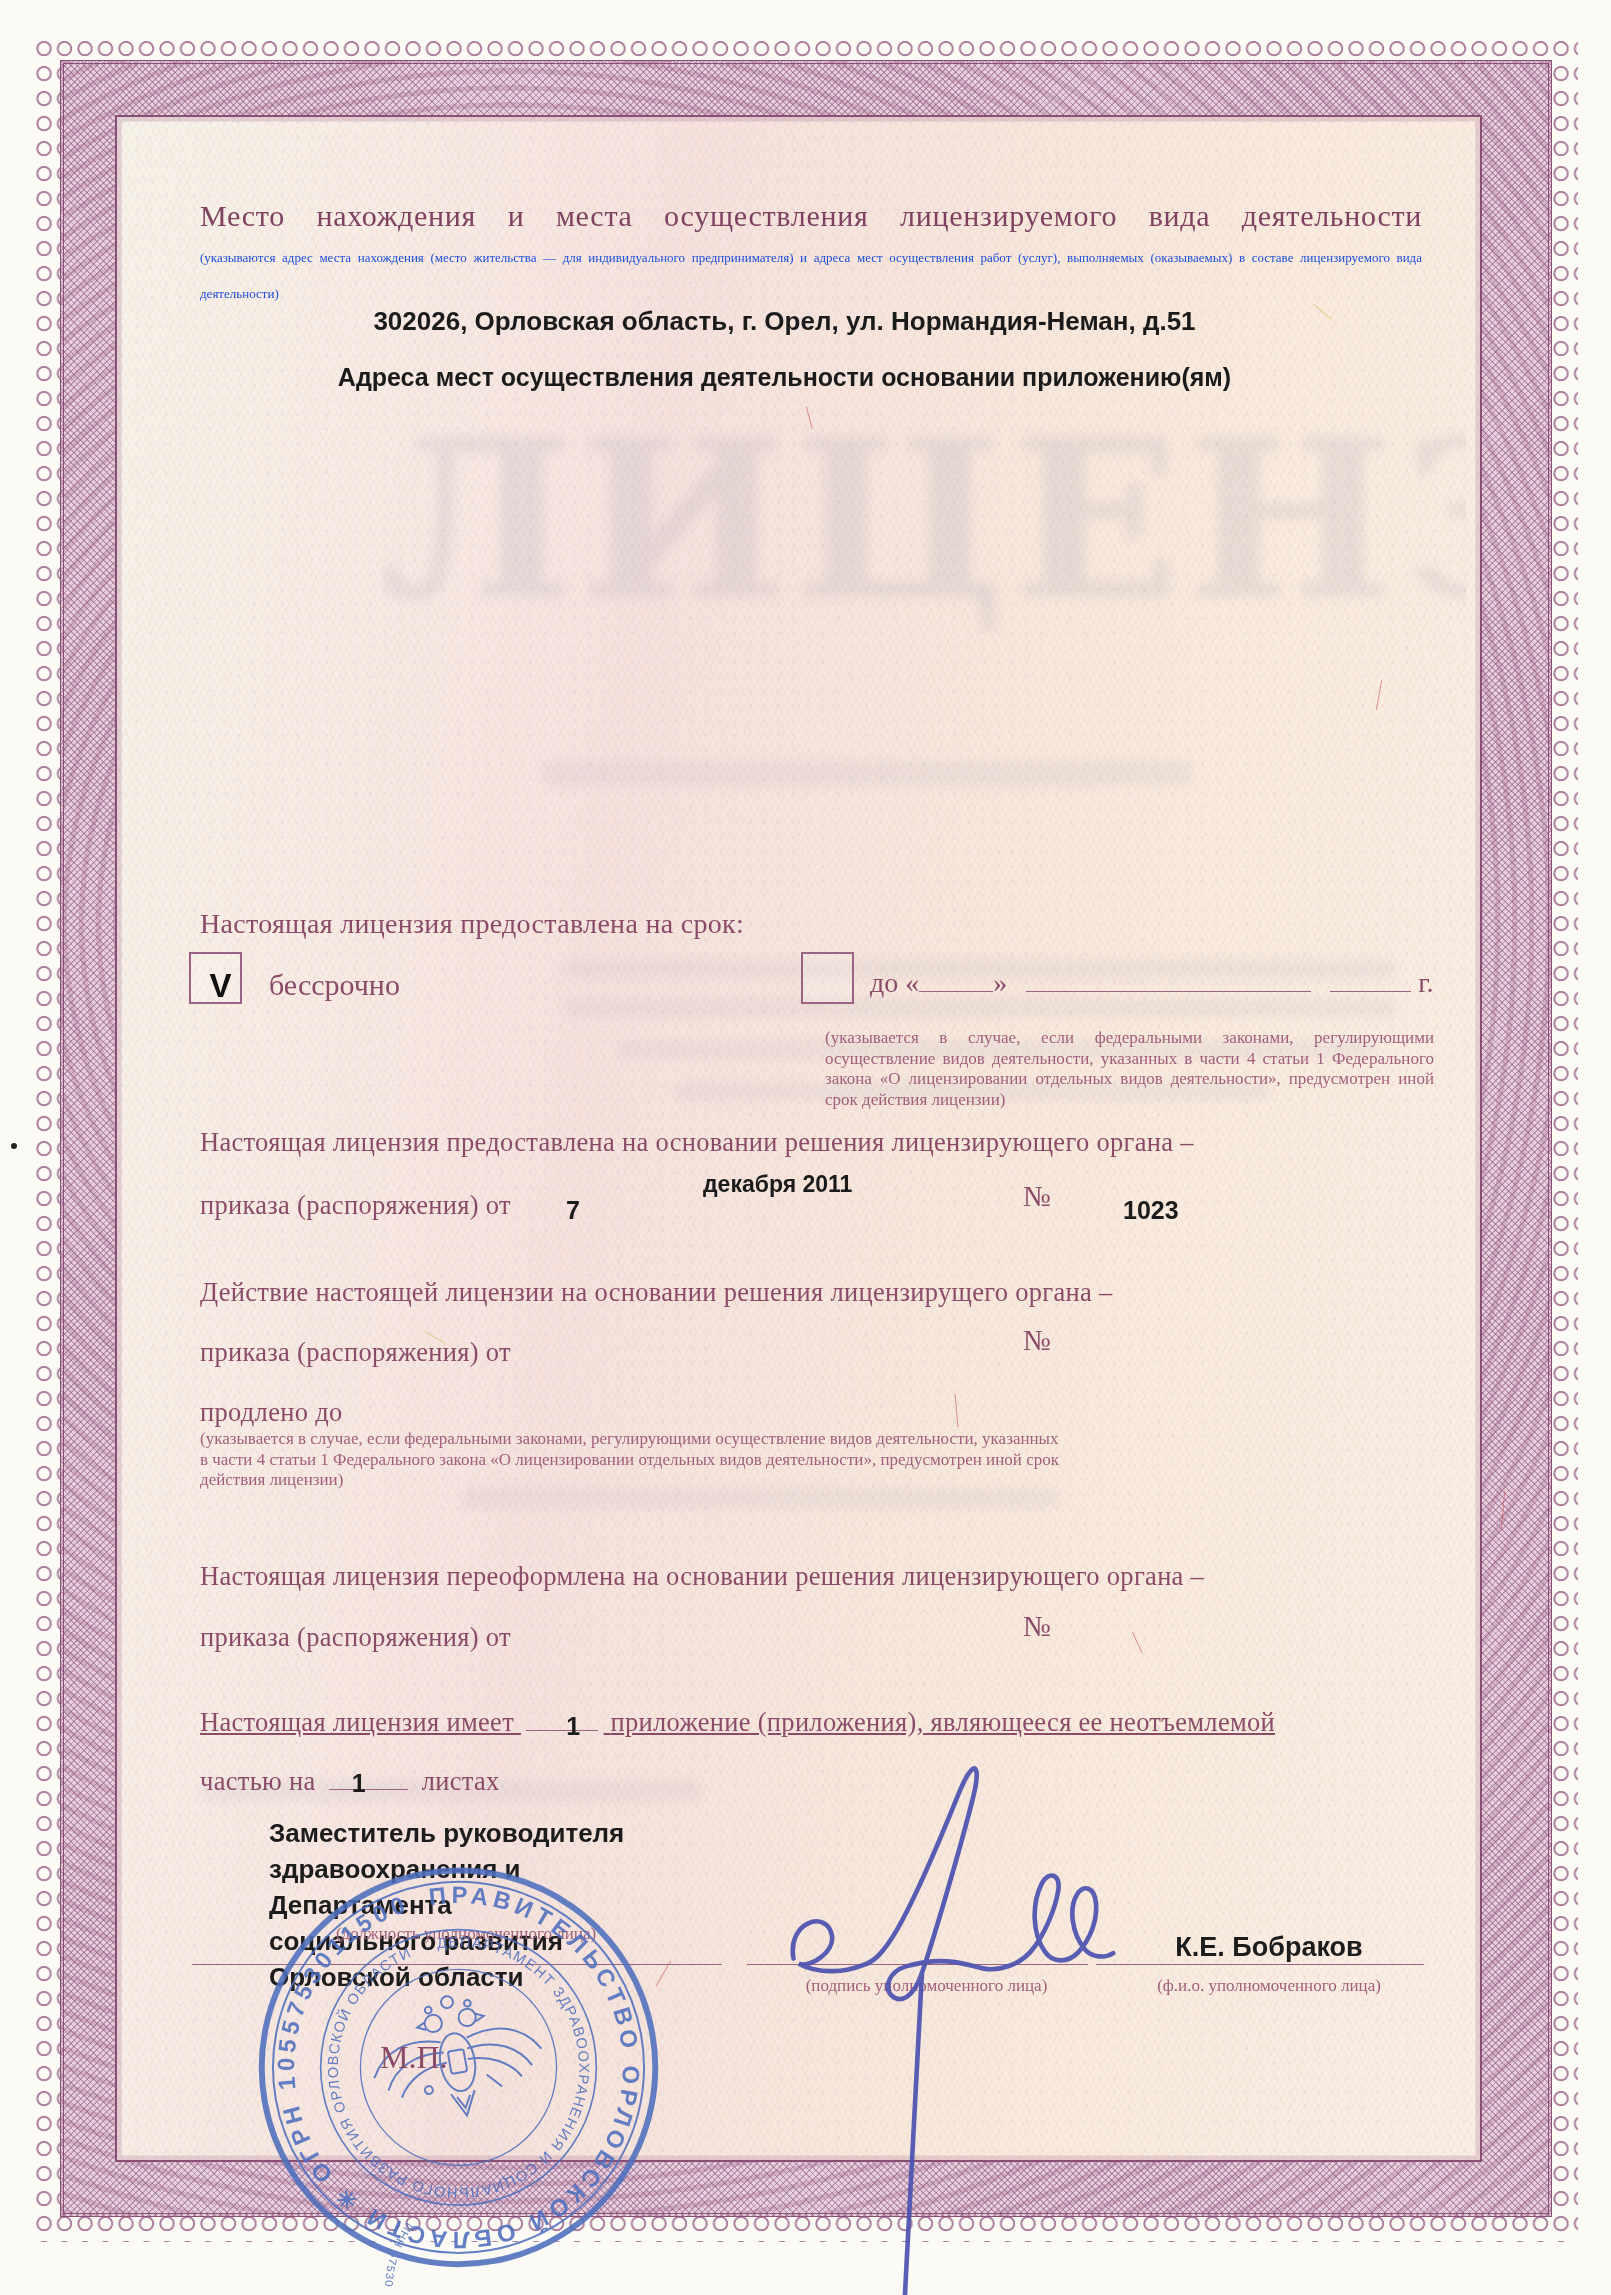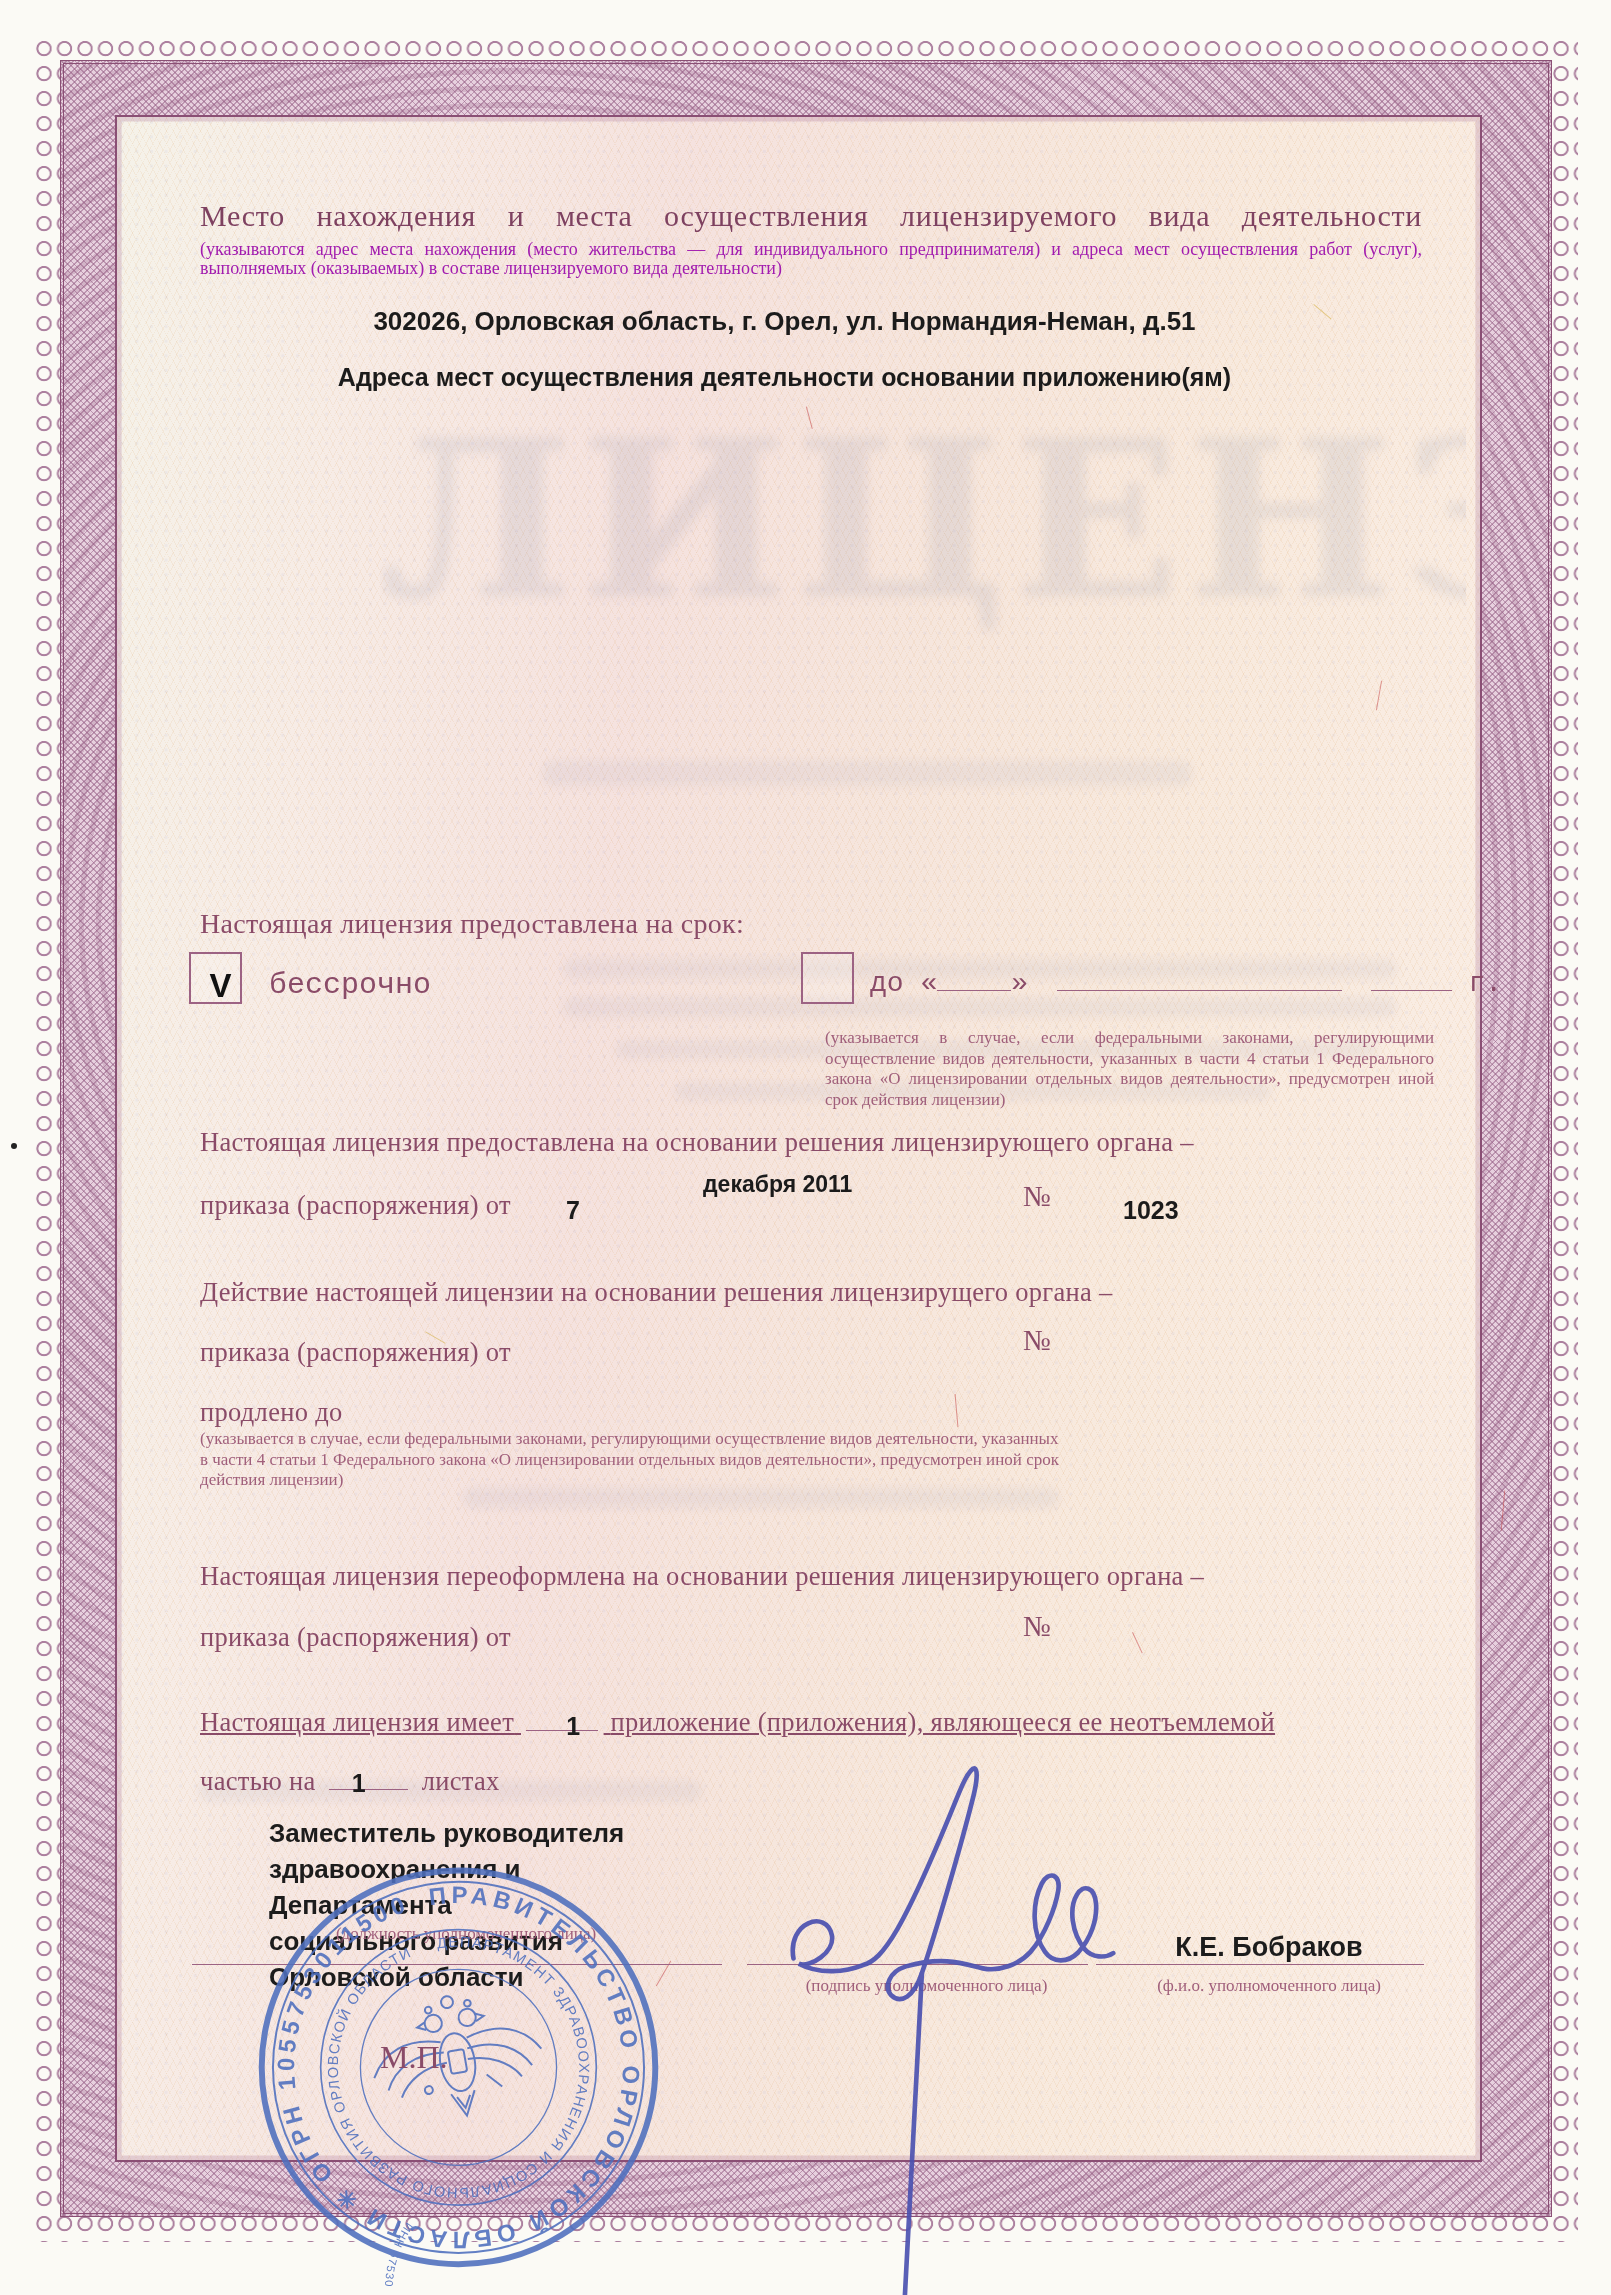--- a/index.html
+++ b/index.html
@@ -30,24 +30,24 @@
     box-shadow: inset 0 0 0 4.6px rgba(178,128,162,.30);
     background-image:
       repeating-linear-gradient(62deg,  rgba(219,160,92,.12) 0 0.7px, rgba(219,160,92,0) 0.7px 6px),
       repeating-linear-gradient(-62deg, rgba(219,160,92,.12) 0 0.7px, rgba(219,160,92,0) 0.7px 6px),
       radial-gradient(circle 2.6px at 5.3px 5.3px,  rgba(120,130,200,.07) 0 1.3px, rgba(120,130,200,0) 2px),
       linear-gradient(97deg,#f5f2e9 0%,#f7ece6 16%,#f5e2df 36%,#f6e6dd 54%,#f8eade 72%,#faeee6 100%);
     background-size:auto,auto,14.6px 14.6px,auto;
   }
   
   .abs{position:absolute;margin-left:9px;}
-  .serif{font-family:Liberation Mono, monospace;}
+  .serif{font-family:Liberation Serif, serif;}
   .typed{font-family:"Liberation Sans","DejaVu Sans",sans-serif;font-weight:bold;color:#1b1b1b;}
   .title{font-size:30px;letter-spacing:0.7px;text-align:justify;text-align-last:justify;color:#7e4160;}
-  .subtitle{font-size:18px;line-height:19px;text-align:justify;color:#a21caf;}
+  .subtitle{font-size:13px;line-height:36px;text-align:justify;color:#1d4ed8;}
   .body40{font-size:26.5px;letter-spacing:0.3px;color:#8a4b68;}
   .note{font-size:17px;line-height:20.5px;color:#a05f7b;text-align:justify;}
   .caption{font-size:17px;color:#a05f7b;text-align:center;}
   .numsign{font-size:29px;color:#8a4b68;}
   .blank{display:inline-block;border-bottom:1.3px solid #9c6283;height:22.5px;vertical-align:baseline;}
   .uline{position:absolute;height:0;border-bottom:1.3px solid #9c6283;}
   .cbox{position:absolute;width:49px;height:48px;border:2px solid #9c6283;background:rgba(255,255,255,.15);}
   .vmark{position:absolute;left:18.5px;top:13.2px;font-family:"Liberation Sans",sans-serif;font-weight:bold;font-size:33px;color:#111;}
   
   .bleed-title{

